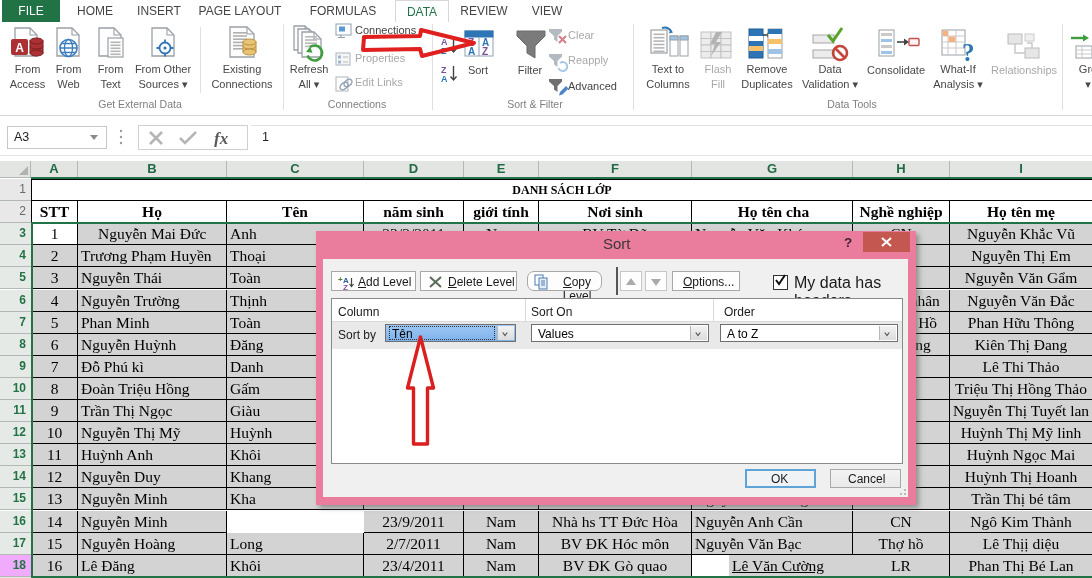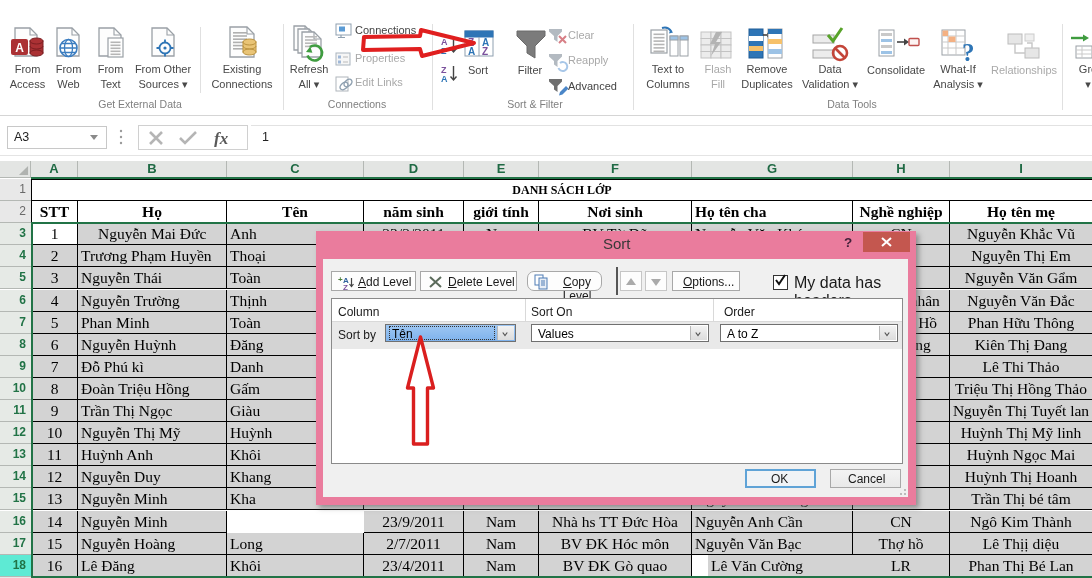--- a/index.html
+++ b/index.html
@@ -43,20 +43,30 @@
   .combo .btn{position:absolute;right:1px;top:1px;bottom:1px;width:16px;
         background:linear-gradient(#f2f2f2,#dcdcdc);border-left:1px solid #b8b8b8;}
   .chev{position:absolute;left:4px;top:5px;width:6px;height:6px;}
   u{text-decoration:underline;}
 </style>
 </head>
 <body>
 <div id="app">
 
   <div class="abs" style="left:0;top:24px;width:2px;height:92px;background:repeating-linear-gradient(#9a9a9a 0 3px,#fff 3px 14px);"></div>
+  <div id="tabs" class="abs">
+    <div class="tab" id="tabFile">FILE</div>
+    <div class="tab" style="left:66px;width:58px;">HOME</div>
+    <div class="tab" style="left:130px;width:58px;">INSERT</div>
+    <div class="tab" style="left:194px;width:92px;">PAGE LAYOUT</div>
+    <div class="tab" style="left:300px;width:86px;">FORMULAS</div>
+    <div class="tab" id="tabData" style="left:395px;width:54px;">DATA</div>
+    <div class="tab" style="left:453px;width:62px;">REVIEW</div>
+    <div class="tab" style="left:524px;width:46px;">VIEW</div>
+  </div>
 
   <div id="ribbon" class="abs">
     <svg id="ribsvg" style="position:absolute;left:0;top:0;" width="1092" height="93" viewBox="0 0 1092 93">
         <path d="M15 6 h15 l7 7 v21 h-22 z" fill="#fdfdfd" stroke="#9aa0a6" stroke-width="1.3"></path>
         <path d="M30 6 v7 h7" fill="none" stroke="#9aa0a6" stroke-width="1.1"></path>
         <rect x="11" y="17" width="17" height="16" rx="2" fill="#ab3134"></rect>
         <text x="19.5" y="30" text-anchor="middle" font-size="12" font-weight="bold" fill="#fff" font-family="Liberation Sans">A</text>
         <rect x="30" y="19" width="13" height="12" fill="#ab3134" stroke="#7d1f22"></rect>
         <ellipse cx="36.5" cy="19" rx="6.5" ry="3" fill="#ab3134" stroke="#7d1f22"></ellipse>
         <ellipse cx="36.5" cy="31" rx="6.5" ry="3" fill="#ab3134" stroke="#7d1f22"></ellipse>
@@ -290,30 +300,30 @@
         <div class="rowhead" style="top:175.70000000000002px;background:#e6eae6;color:#217346;font-weight:bold;">8</div>
         <div class="rowhead" style="top:197.8px;background:#e6eae6;color:#217346;font-weight:bold;">9</div>
         <div class="rowhead" style="top:219.9px;background:#e6eae6;color:#217346;font-weight:bold;">10</div>
         <div class="rowhead" style="top:242px;background:#e6eae6;color:#217346;font-weight:bold;">11</div>
         <div class="rowhead" style="top:264.1px;background:#e6eae6;color:#217346;font-weight:bold;">12</div>
         <div class="rowhead" style="top:286.20000000000005px;background:#e6eae6;color:#217346;font-weight:bold;">13</div>
         <div class="rowhead" style="top:308.3px;background:#e6eae6;color:#217346;font-weight:bold;">14</div>
         <div class="rowhead" style="top:330.40000000000003px;background:#e6eae6;color:#217346;font-weight:bold;">15</div>
         <div class="rowhead" style="top:352.5px;background:#e6eae6;color:#217346;font-weight:bold;">16</div>
         <div class="rowhead" style="top:374.6px;background:#e6eae6;color:#217346;font-weight:bold;">17</div>
-        <div class="rowhead" style="top:396.70000000000005px;background:#5eead4;color:#217346;font-weight:bold;">18</div>
+        <div class="rowhead" style="top:396.70000000000005px;background:#f0abfc;color:#217346;font-weight:bold;">18</div>
         <div class="rowhead" style="top:418.8px;background:#e8e8e8;color:#696969;font-weight:normal;">19</div>
         <div class="cell w b c" style="left:31px;top:21px;width:1062px;height:22px;border-top:1px solid #000;border-left:1px solid #000;font-size:12px;">DANH SÁCH LỚP</div>
         <div class="cell w b c" style="left:31px;top:43.1px;width:47px;height:22.1px;border-left:1px solid #000;">STT</div>
         <div class="cell w b c" style="left:78px;top:43.1px;width:149px;height:22.1px;">Họ</div>
         <div class="cell w b c" style="left:227px;top:43.1px;width:137px;height:22.1px;">Tên</div>
         <div class="cell w b c" style="left:364px;top:43.1px;width:100px;height:22.1px;">năm sinh</div>
         <div class="cell w b c" style="left:464px;top:43.1px;width:75px;height:22.1px;">giới tính</div>
         <div class="cell w b c" style="left:539px;top:43.1px;width:153px;height:22.1px;">Nơi sinh</div>
-        <div class="cell w b " style="left:692px;top:43.1px;width:161px;height:22.1px;padding-left:3px;">Họ tên cha</div>
+        <div class="cell w b " style="left:692px;top:43.1px;width:161px;height:22.1px;padding-left:3px;text-align:center;">Họ tên cha</div>
         <div class="cell w b c" style="left:853px;top:43.1px;width:97px;height:22.1px;">Nghề nghiệp</div>
         <div class="cell w b c" style="left:950px;top:43.1px;width:143px;height:22.1px;">Họ tên mẹ</div>
         <div class="cell w c" style="left:31px;top:65.2px;width:47px;height:22.1px;border-left:1px solid #000;">1</div>
         <div class="cell " style="left:78px;top:65.2px;width:149px;height:22.1px;padding-left:20px;">Nguyễn Mai Đức</div>
         <div class="cell " style="left:227px;top:65.2px;width:137px;height:22.1px;padding-left:3px;">Anh</div>
         <div class="cell c" style="left:364px;top:65.2px;width:100px;height:22.1px;">23/2/2011</div>
         <div class="cell c" style="left:464px;top:65.2px;width:75px;height:22.1px;">Nam</div>
         <div class="cell c" style="left:539px;top:65.2px;width:153px;height:22.1px;">BV Từ Dũ</div>
         <div class="cell " style="left:692px;top:65.2px;width:161px;height:22.1px;padding-left:3px;">Nguyễn Văn Khá</div>
         <div class="cell c" style="left:853px;top:65.2px;width:97px;height:22.1px;">CN</div>
@@ -443,21 +453,21 @@
         <div class="cell c" style="left:539px;top:374.6px;width:153px;height:22.1px;">BV ĐK Hóc môn</div>
         <div class="cell " style="left:692px;top:374.6px;width:161px;height:22.1px;padding-left:3px;">Nguyễn Văn Bạc</div>
         <div class="cell c" style="left:853px;top:374.6px;width:97px;height:22.1px;">Thợ hồ</div>
         <div class="cell c" style="left:950px;top:374.6px;width:143px;height:22.1px;">Lê Thịị diệu</div>
         <div class="cell c" style="left:31px;top:396.70000000000005px;width:47px;height:22.1px;border-left:1px solid #000;">16</div>
         <div class="cell " style="left:78px;top:396.70000000000005px;width:149px;height:22.1px;padding-left:3px;">Lê Đăng</div>
         <div class="cell " style="left:227px;top:396.70000000000005px;width:137px;height:22.1px;padding-left:3px;">Khôi</div>
         <div class="cell c" style="left:364px;top:396.70000000000005px;width:100px;height:22.1px;">23/4/2011</div>
         <div class="cell c" style="left:464px;top:396.70000000000005px;width:75px;height:22.1px;">Nam</div>
         <div class="cell c" style="left:539px;top:396.70000000000005px;width:153px;height:22.1px;">BV ĐK Gò quao</div>
-        <div class="cell " style="left:708px;top:396.70000000000005px;width:161px;height:22.1px;padding-left:3px;">Lê Văn Cường</div>
+        <div class="cell " style="left:729px;top:396.70000000000005px;width:161px;height:22.1px;padding-left:3px;text-decoration:underline;">Lê Văn Cường</div>
         <div class="cell c" style="left:853px;top:396.70000000000005px;width:97px;height:22.1px;">LR</div>
         <div class="cell c" style="left:950px;top:396.70000000000005px;width:143px;height:22.1px;">Phan Thị Bé Lan</div>
         <div style="position:absolute;left:31px;top:63.7px;width:1062px;height:2px;background:#217346;"></div>
         <div style="position:absolute;left:31px;top:63.7px;width:2px;height:354.6px;background:#217346;"></div>
         <div style="position:absolute;left:31px;top:418.3px;width:1062px;height:2px;background:#217346;"></div>
       </div>
   </div>
 
   <div id="dlg" class="abs">
     <div style="position:absolute;left:0;top:0;width:100%;height:28px;">

